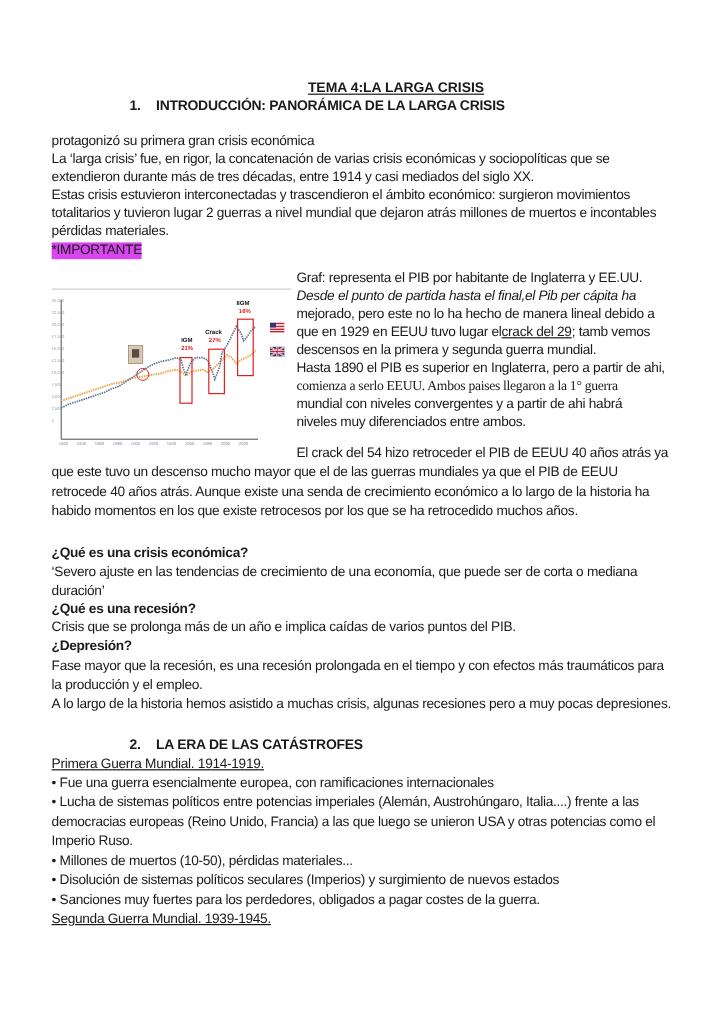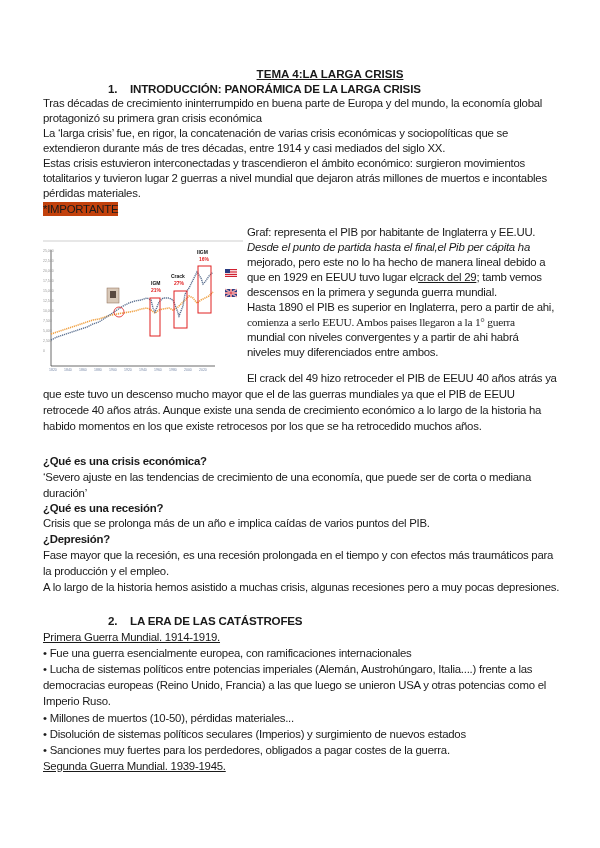--- a/index.html
+++ b/index.html
@@ -9,38 +9,37 @@
     }
     .page { position: absolute; left: 0; top: 0; width: 600px; height: 692px; }
     .line { position: absolute; left: 43px; font-size: 11.4px; line-height: 14px; white-space: nowrap; letter-spacing: -0.25px; }
     .title { position: absolute; top: 67px; left: 0; width: 600px; text-align: center; font-size: 11.6px; font-weight: bold; }
     .title span { text-decoration: underline; padding-left: 60px; }
     .h1 { position: absolute; left: 60px; font-size: 11.6px; font-weight: bold; letter-spacing: -0.2px; margin-left: 48px; }
     .h1 .num { display: inline-block; width: 22px; }
     .bold { font-weight: bold; }
     .u { text-decoration: underline; }
     .rline { position: absolute; left: 247px; font-size: 11.4px; line-height: 14px; white-space: nowrap; letter-spacing: -0.25px; }
-    .hl { background: #c2410c; }
+    .hl { background: #d946ef; }
 
     
     .chart { position: absolute; left: 43px; top: 238px; width: 200px; height: 134px; background: #fff; }
     .chart svg { position: absolute; left: 0; top: 0; }
   </style>
 </head>
 <body>
 
 <div class="page">
 
   <div class="title"><span>TEMA 4:LA LARGA CRISIS</span></div>
 
   <div class="h1" style="top:82px;">
     <span class="num">1.</span><span>INTRODUCCIÓN: PANORÁMICA DE LA LARGA CRISIS</span>
   </div>
 
-  <div class="line" style="top:96px;">Tras décadas de crecimiento ininterrumpido en buena parte de Europa y del mundo, la economía global</div>
   <div class="line" style="top:111px;">protagonizó su primera gran crisis económica</div>
   <div class="line" style="top:126px;">La ‘larga crisis’ fue, en rigor, la concatenación de varias crisis económicas y sociopolíticas que se</div>
   <div class="line" style="top:141px;">extendieron durante más de tres décadas, entre 1914 y casi mediados del siglo XX.</div>
   <div class="line" style="top:156px;">Estas crisis estuvieron  interconectadas y trascendieron el ámbito económico: surgieron movimientos</div>
   <div class="line" style="top:171px;">totalitarios y tuvieron lugar 2 guerras a nivel mundial que dejaron atrás millones de muertos e incontables</div>
   <div class="line" style="top:186px;">pérdidas materiales.</div>
   <div class="line hl" style="top:202px;">*IMPORTANTE</div>
 
   <div class="chart">
     <svg width="200" height="134" viewBox="0 0 200 134">
@@ -120,21 +119,21 @@
 
   <div class="rline" style="top:225px;">Graf: representa el PIB por habitante de Inglaterra y EE.UU.</div>
   <div class="rline" style="top:240px;font-style:italic;">Desde el punto de partida hasta el final,el Pib per cápita ha</div>
   <div class="rline" style="top:255px;">mejorado, pero este no lo ha hecho de manera lineal debido a</div>
   <div class="rline" style="top:270px;"><span>que en 1929 en EEUU tuvo lugar el</span><span class="u">crack del 29</span><span>; tamb vemos</span></div>
   <div class="rline" style="top:285px;">descensos en la primera y segunda guerra mundial.</div>
   <div class="rline" style="top:300px;">Hasta 1890 el PIB es superior en Inglaterra, pero a partir de ahi,</div>
   <div class="rline" style="top:315px;font-family:Liberation Serif, serif;">comienza a serlo EEUU. Ambos paises llegaron a la 1° guerra</div>
   <div class="rline" style="top:330px;">mundial con niveles convergentes y a partir de ahi habrá</div>
   <div class="rline" style="top:345px;">niveles muy diferenciados entre ambos.</div>
-  <div class="rline" style="top:371px;">El crack del 49 hizo retroceder el PIB de EEUU 40 años atrás ya</div>
+  <div class="rline" style="top:371px;">El crack del 54 hizo retroceder el PIB de EEUU 40 años atrás ya</div>
 
   <div class="line" style="top:387px;">que este tuvo un descenso mucho mayor que el de las guerras mundiales ya que el PIB de EEUU</div>
   <div class="line" style="top:403px;">retrocede 40 años atrás. Aunque existe una senda de crecimiento económico a lo largo de la historia ha</div>
   <div class="line" style="top:419px;">habido momentos en los que existe retrocesos por los que se ha retrocedido muchos años.</div>
 
   <div class="line bold" style="top:454px;">¿Qué es una crisis económica?</div>
   <div class="line" style="top:470px;">‘Severo ajuste en las tendencias de crecimiento de una economía, que puede ser de corta o mediana</div>
   <div class="line" style="top:486px;">duración’</div>
   <div class="line bold" style="top:501px;">¿Qué es una recesión?</div>
   <div class="line" style="top:516px;">Crisis que se prolonga más de un año e implica caídas de varios puntos del PIB.</div>

